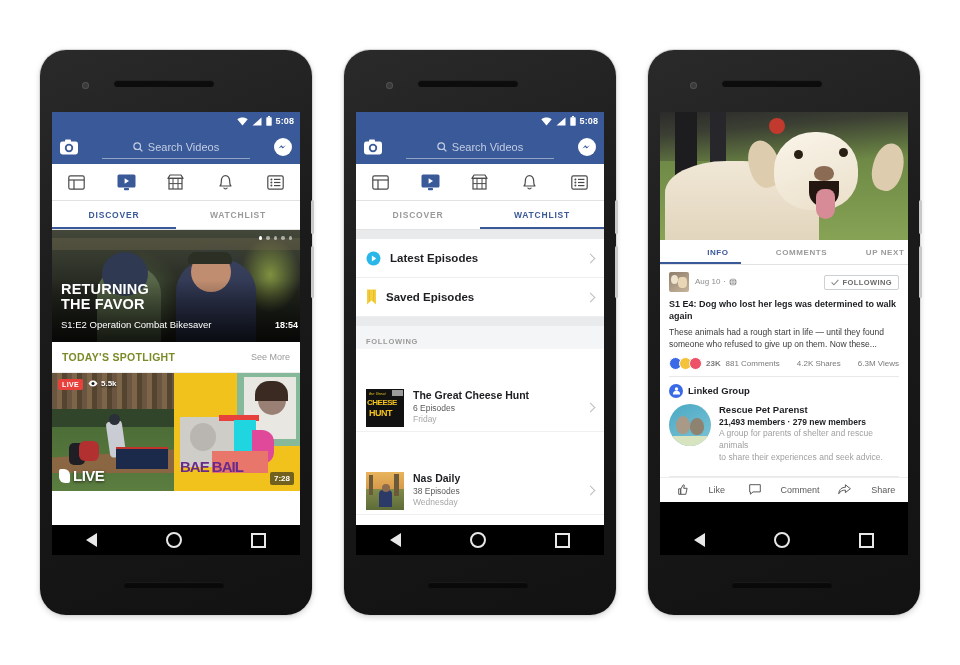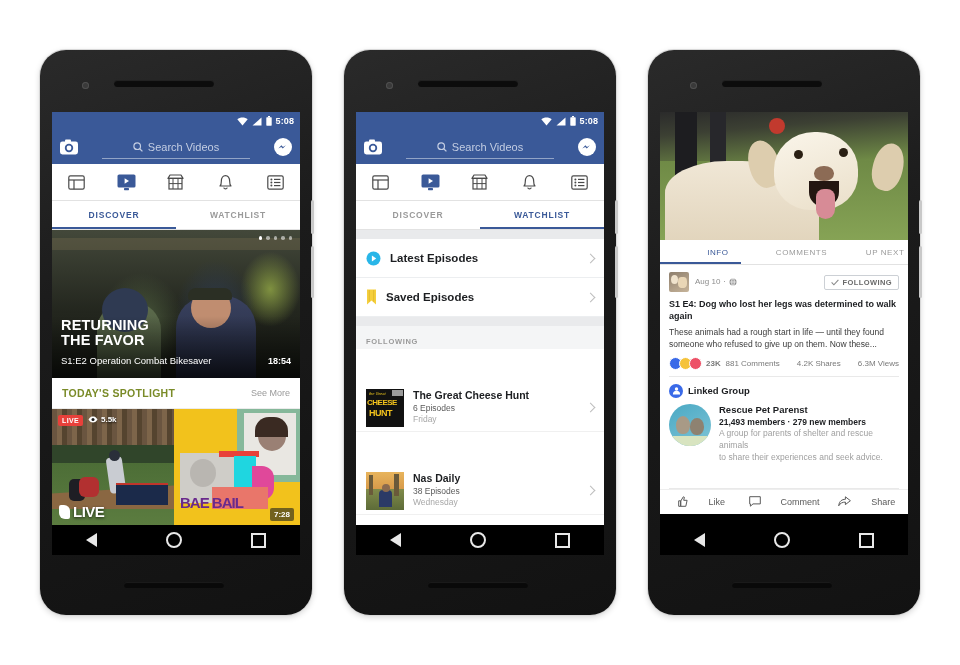--- a/index.html
+++ b/index.html
@@ -41,21 +41,21 @@
   .tabbar{height:36px;background:#fff;display:flex;align-items:center;
           border-bottom:1px solid #e2e2e2;}
   .tabbar>div{flex:1;display:flex;align-items:center;justify-content:center;}
   .subtabs{height:28px;background:#fff;display:flex;border-bottom:1px solid #e2e2e2;}
   .subtab{flex:1;display:flex;align-items:center;justify-content:center;
           font-size:8.5px;font-weight:bold;letter-spacing:.8px;color:#9a9a9a;position:relative;}
   .subtab.active{color:#3a5998;}
   .subtab.active:after{content:"";position:absolute;bottom:0;left:0;right:0;height:2.5px;background:#3a5998;}
 
   
-  .hero{position:relative;height:148px;overflow:hidden;
+  .hero{position:relative;height:112px;overflow:hidden;
         background:linear-gradient(100deg,#3c4034 0%,#2a2d26 35%,#1d2019 70%,#5e6b3a 100%);}
   .hero .wall{position:absolute;inset:0;
         background:
           radial-gradient(ellipse 60px 70px at 36% 62%,#4b5a3c 0%,rgba(75,90,60,0) 70%),
           radial-gradient(ellipse 55px 72px at 66% 55%,#2e3a4d 0%,rgba(46,58,77,0) 72%),
           radial-gradient(ellipse 40px 50px at 88% 40%,#7f9140 0%,rgba(127,145,64,0) 75%),
           linear-gradient(180deg,#43483a 0%,#23261e 55%,#1a1d16 100%);}
   .hero .shelf{position:absolute;top:8px;left:0;right:0;height:12px;background:rgba(120,110,80,.35);}
   .hero .p1{position:absolute;left:18%;bottom:0;width:64px;height:76px;border-radius:28px 28px 0 0;
             background:linear-gradient(180deg,#5c6b4c,#46523a);}
@@ -68,21 +68,21 @@
   .hero .p2c{position:absolute;left:55%;bottom:78px;width:44px;height:12px;border-radius:8px 8px 2px 2px;
              background:#2b2f24;}
   .hero .shade{position:absolute;left:0;right:0;bottom:0;height:62px;
                background:linear-gradient(180deg,rgba(0,0,0,0),rgba(0,0,0,.72));}
   .dots{position:absolute;top:6px;right:8px;display:flex;gap:4px;}
   .dots i{width:3.5px;height:3.5px;border-radius:50%;background:rgba(255,255,255,.55);display:block;}
   .dots i.on{background:#fff;}
   .hero-title{position:absolute;left:9px;bottom:30px;color:#fff;font-size:14.5px;font-weight:bold;
               line-height:1.02;letter-spacing:.2px;text-transform:uppercase;}
   .hero-sub{position:absolute;left:9px;bottom:12px;color:#fff;font-size:9.5px;}
-  .hero-dur{position:absolute;right:9px;bottom:12px;color:#fff;font-size:9px;font-weight:bold;}
+  .hero-dur{position:absolute;right:2px;bottom:12px;color:#fff;font-size:9px;font-weight:bold;}
 
   .spot{height:30px;background:#fff;display:flex;align-items:center;justify-content:space-between;
         padding:0 10px;border-bottom:1px solid #ececec;}
   .spot-t{color:#7a8b28;font-size:10.5px;font-weight:bold;letter-spacing:.3px;}
   .spot-m{color:#9a9a9a;font-size:9px;}
 
   .thumbs{display:flex;height:118px;}
   .th{position:relative;overflow:hidden;}
   .th1{width:124px;background:linear-gradient(180deg,#6f5a45 0%,#7a6248 36%,#4a6b35 37%,#5c7d40 100%);}
   .th1 .crowd{position:absolute;top:0;left:0;right:0;height:36px;
@@ -157,21 +157,21 @@
   .video .earL{left:36%;top:22%;transform:rotate(-16deg);}
   .video .earR{left:86%;top:24%;transform:rotate(14deg);}
   .video .eyeL{position:absolute;left:54%;top:30%;width:9px;height:9px;border-radius:50%;background:#2a1f13;}
   .video .eyeR{position:absolute;left:72%;top:28%;width:9px;height:9px;border-radius:50%;background:#2a1f13;}
   .video .nose{position:absolute;left:62%;top:42%;width:20px;height:15px;border-radius:48%;background:#8c6b55;}
   .video .mouth{position:absolute;left:60%;top:54%;width:30px;height:26px;border-radius:0 0 16px 16px;background:#241711;}
   .video .tongue{position:absolute;left:63%;top:60%;width:19px;height:30px;border-radius:10px 10px 12px 12px;
     background:#d78b96;}
   .v-tabs{height:24px;background:#fff;display:flex;border-bottom:1px solid #e2e2e2;}
   .v-tab{flex:1;display:flex;align-items:center;justify-content:center;font-size:8px;
-    font-weight:normal;letter-spacing:.6px;color:#9a9a9a;position:relative;padding-left:35px;}
+    font-weight:bold;letter-spacing:.6px;color:#9a9a9a;position:relative;padding-left:35px;}
   .v-tab.active{color:#3a5998;}
   .v-tab.active:after{content:"";position:absolute;bottom:0;left:0;right:0;height:2.5px;background:#3a5998;}
   .post{background:#fff;padding:7px 9px 0;}
   .post-head{display:flex;align-items:center;gap:6px;}
   .pavatar{width:20px;height:20px;flex:none;border-radius:2px;overflow:hidden;position:relative;
     background:linear-gradient(150deg,#8e7f6d,#c7b49a);}
   .pavatar .a1{position:absolute;left:2px;top:3px;width:7px;height:9px;border-radius:50%;background:#f0e3cd;}
   .pavatar .a2{position:absolute;right:2px;top:5px;width:9px;height:11px;border-radius:40%;background:#e9d6b6;}
   .pname{font-size:9.5px;font-weight:bold;color:#1c1e21;line-height:1.2;}
   .pmeta{font-size:8px;color:#8d8d8d;line-height:1.3;display:flex;align-items:center;gap:3px;}
@@ -184,21 +184,21 @@
   .rx{display:flex;align-items:center;}
   .rx i{width:11px;height:11px;border-radius:50%;display:block;border:1.2px solid #fff;margin-left:-3px;}
   .rx i:first-child{margin-left:0;}
   .rx-count{font-size:8px;color:#7a7a7a;margin-left:4px;font-weight:bold;}
   .pstat-r{margin-left:auto;font-size:8px;color:#7a7a7a;display:flex;gap:17px;}
   .grp{background:#fff;padding:7px 9px 0;}
   .grp-hd{display:flex;align-items:center;gap:5px;}
   .grp-ic{width:14px;height:14px;border-radius:50%;background:#3a6ae8;display:flex;
     align-items:center;justify-content:center;}
   .grp-t{font-size:9.5px;font-weight:bold;color:#1c1e21;}
-  .grp-row{display:flex;gap:8px;margin-top:6px;padding-bottom:24px;border-bottom:1px solid #e9e9e9;}
+  .grp-row{display:flex;gap:8px;margin-top:6px;padding-bottom:12px;border-bottom:1px solid #e9e9e9;}
   .grp-av{width:42px;height:42px;border-radius:50%;flex:none;position:relative;overflow:hidden;
     background:linear-gradient(150deg,#4aa9c4,#7fc4d6);}
   .grp-av .k1{position:absolute;left:7px;top:12px;width:14px;height:18px;border-radius:50% 50% 44% 44%;background:#a89a86;}
   .grp-av .k2{position:absolute;left:21px;top:14px;width:14px;height:17px;border-radius:50% 50% 44% 44%;background:#8e8271;}
   .grp-av .gr{position:absolute;left:0;bottom:0;right:0;height:10px;background:#d8e4c0;}
   .grp-name{font-size:9.5px;font-weight:bold;color:#1c1e21;line-height:1.3;}
   .grp-mem{font-size:8.5px;font-weight:bold;color:#1c1e21;line-height:1.45;}
   .grp-desc{font-size:8.5px;color:#a0a0a0;line-height:1.4;}
   .actions{display:flex;background:#fff;height:24px;align-items:center;border-top:1px solid #eee;}
   .act{flex:1;display:flex;align-items:center;justify-content:center;gap:20px;

